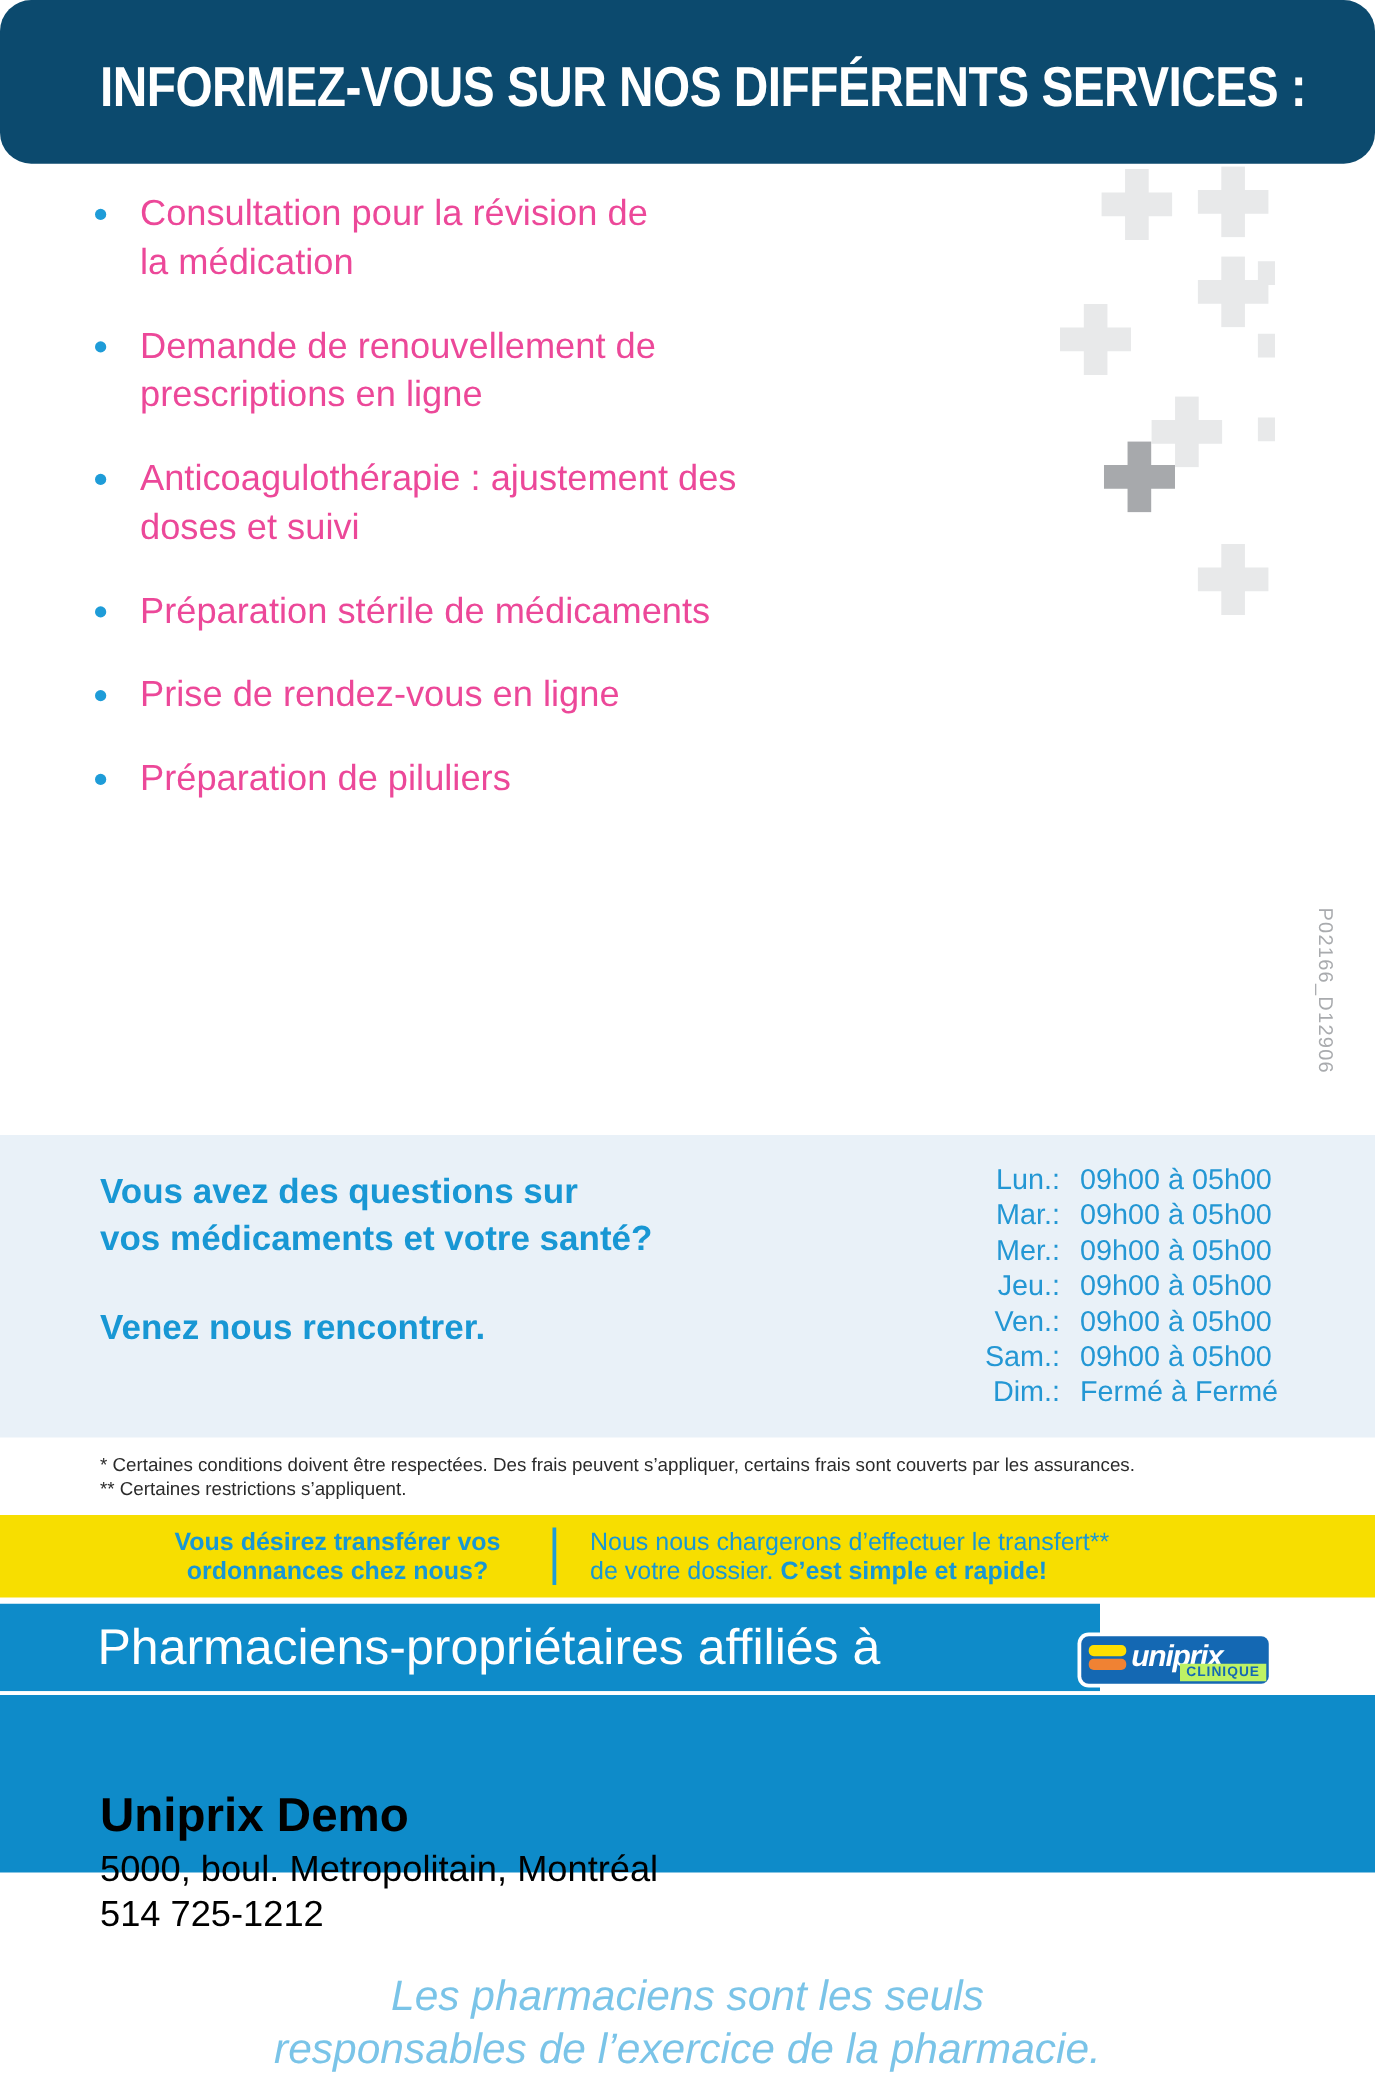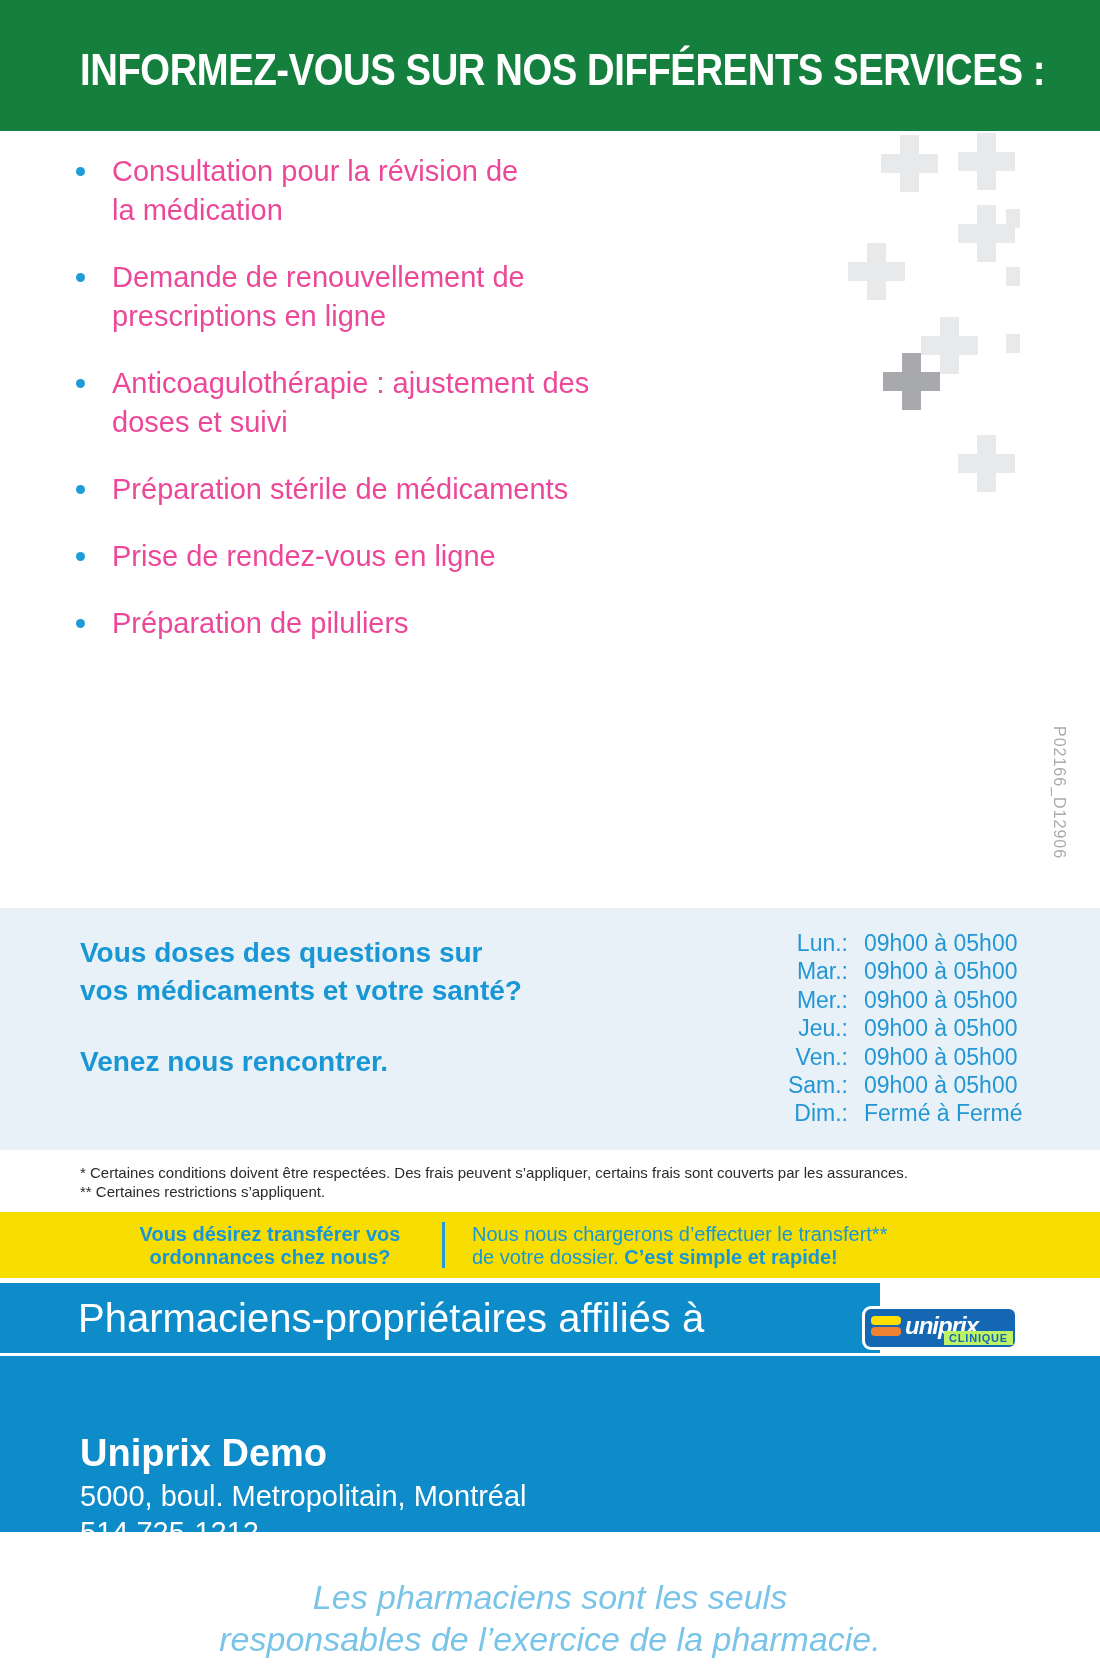--- a/index.html
+++ b/index.html
@@ -1,20 +1,20 @@
 <!DOCTYPE html>
 <html><head>
 <meta charset="utf-8">
 <style>
   * { margin:0; padding:0; box-sizing:border-box; }
   body { background:#ffffff; font-family:"Liberation Sans", sans-serif; }
   .page { position:relative; width:1100px; height:1680px; background:#ffffff; overflow:hidden; margin:0 auto; }
 
   
-  .topbar { position:absolute; left:0; top:0; width:1100px; height:131px; background:#15803d; }
+  .topbar { position:absolute; left:0; top:0; width:1100px; height:131px; background:#0c4a6e;border-radius:25px; }
   .topbar h1 { position:absolute; left:80px; top:44px; color:#ffffff; font-size:45px; font-weight:bold;
                letter-spacing:-0.5px; white-space:nowrap; transform:scaleX(0.85); transform-origin:left center; }
 
   
   .services { position:absolute; left:70px; top:152px; width:680px; }
   .services li { list-style:none; position:relative; padding-left:42px; margin-bottom:28px;
                  color:#ec4899; font-size:29px; line-height:39px; }
   .services li::before { content:""; position:absolute; left:6px; top:15px; width:9px; height:9px;
                  border-radius:50%; background:#1E9CD8; }
   .services .line { display:block; }
@@ -74,21 +74,21 @@
   .logo .bar-yellow { top:7px;  background:#FFDE00; }
   .logo .bar-orange { top:18px; background:#F08233; }
   .logo .brand { position:absolute; left:40px; top:3px; color:#ffffff; font-size:24px; font-weight:bold;
                  font-style:italic; letter-spacing:-1px; }
   .logo .sub { position:absolute; right:2px; bottom:2px; background:#bef264; color:#1468B3;
                font-size:11px; font-weight:bold; letter-spacing:0.8px; padding:1px 5px; }
 
   .separator { position:absolute; left:0; top:1353px; width:1100px; height:3px; background:#ffffff; }
 
   
-  .store { position:absolute; left:0; top:1356px; width:1100px; height:176px; background:#0E8BC9; color:#ffffff;padding-left:24px; }
+  .store { position:absolute; left:0; top:1356px; width:1100px; height:142px; background:#0E8BC9; color:#000000;padding-left:24px; }
   .store .name    { position:absolute; left:80px; top:76px;  font-size:38px; font-weight:bold; }
   .store .address { position:absolute; left:80px; top:124px; font-size:29px; }
   .store .phone   { position:absolute; left:80px; top:160px; font-size:29px; }
 
   
   .footer { position:absolute; left:0; top:1576px; width:1100px; text-align:center;
             color:#7AC4E8; font-size:34px; line-height:42px; }
   .footer span { display:block;font-style:italic; }
 </style>
 </head>
@@ -134,21 +134,21 @@
     <div class="plus p7"></div>
     <div class="plus p8"></div>
     <div class="plus p9 dark"></div>
     <div class="plus p10"></div>
   </div>
 
   <div class="print-code">P02166_D12906</div>
 
   <section class="band">
     <div class="questions">
-      <span>Vous doses des questions sur</span>
+      <span>Vous avez des questions sur</span>
       <span>vos médicaments et votre santé?</span>
     </div>
     <div class="cta">Venez nous rencontrer.</div>
 
     <div class="hours">
       <div class="row">
         <span class="day">Lun.:</span>
         <span class="val">09h00 à 05h00</span>
       </div>
       <div class="row">

